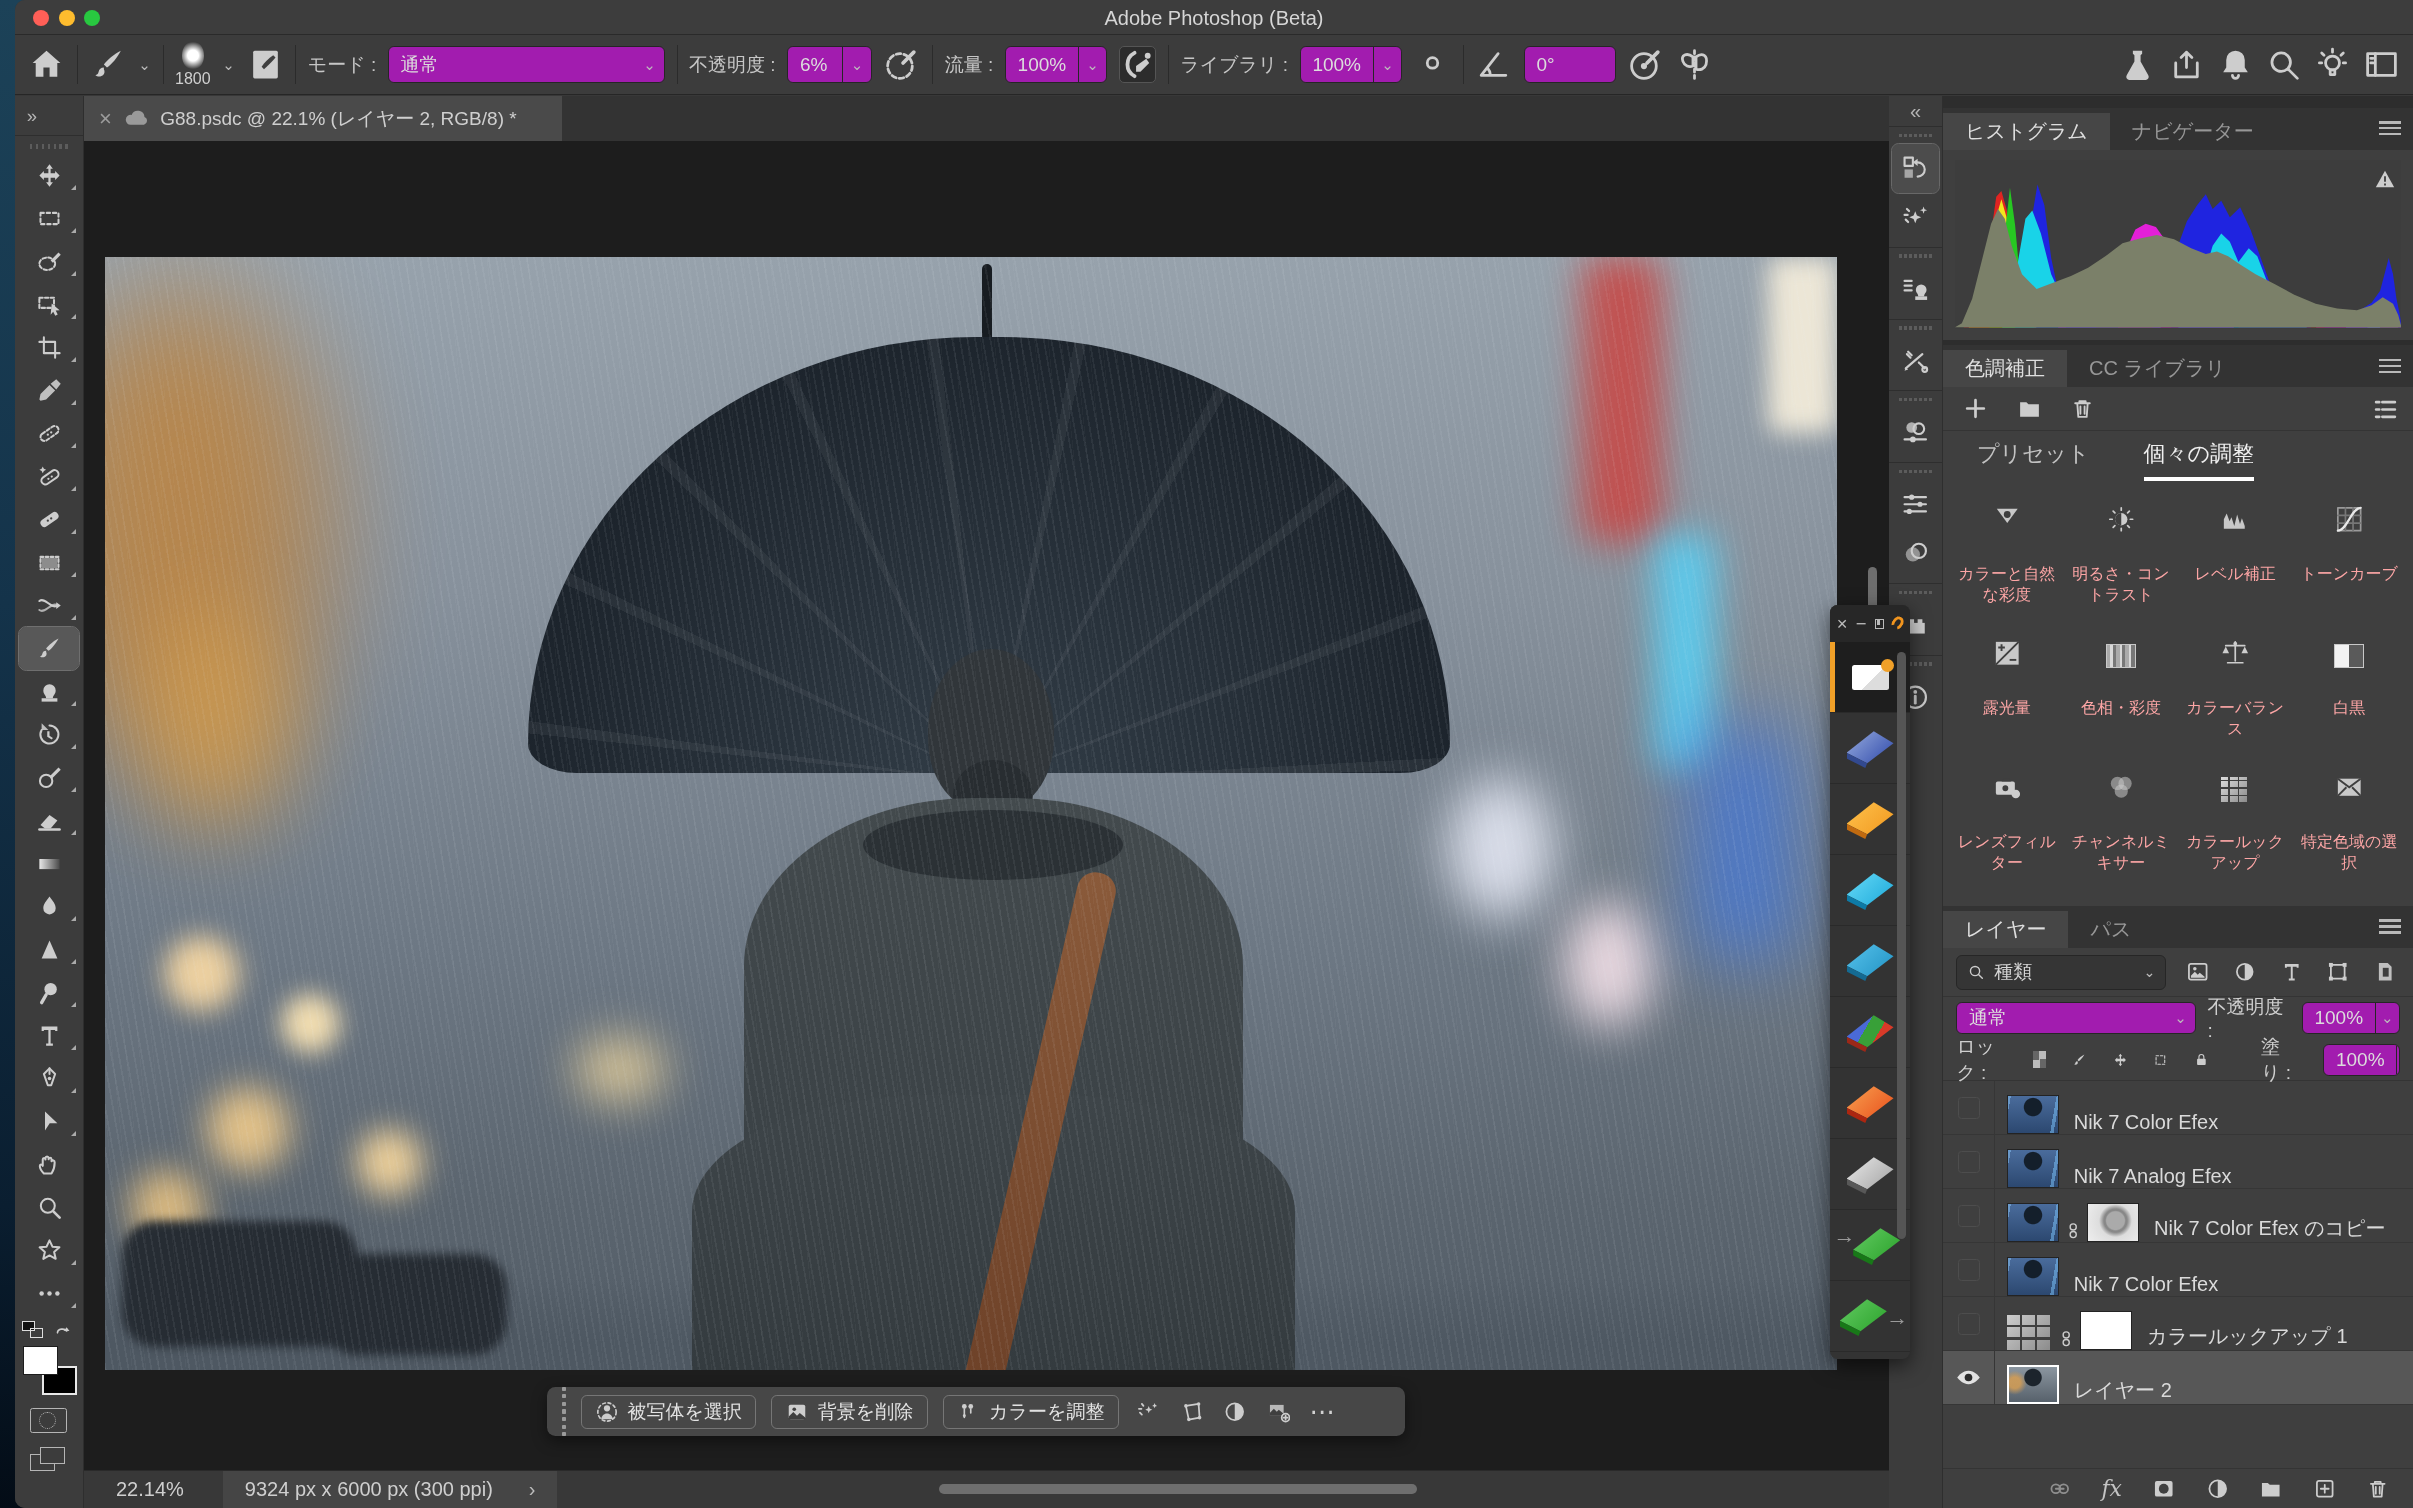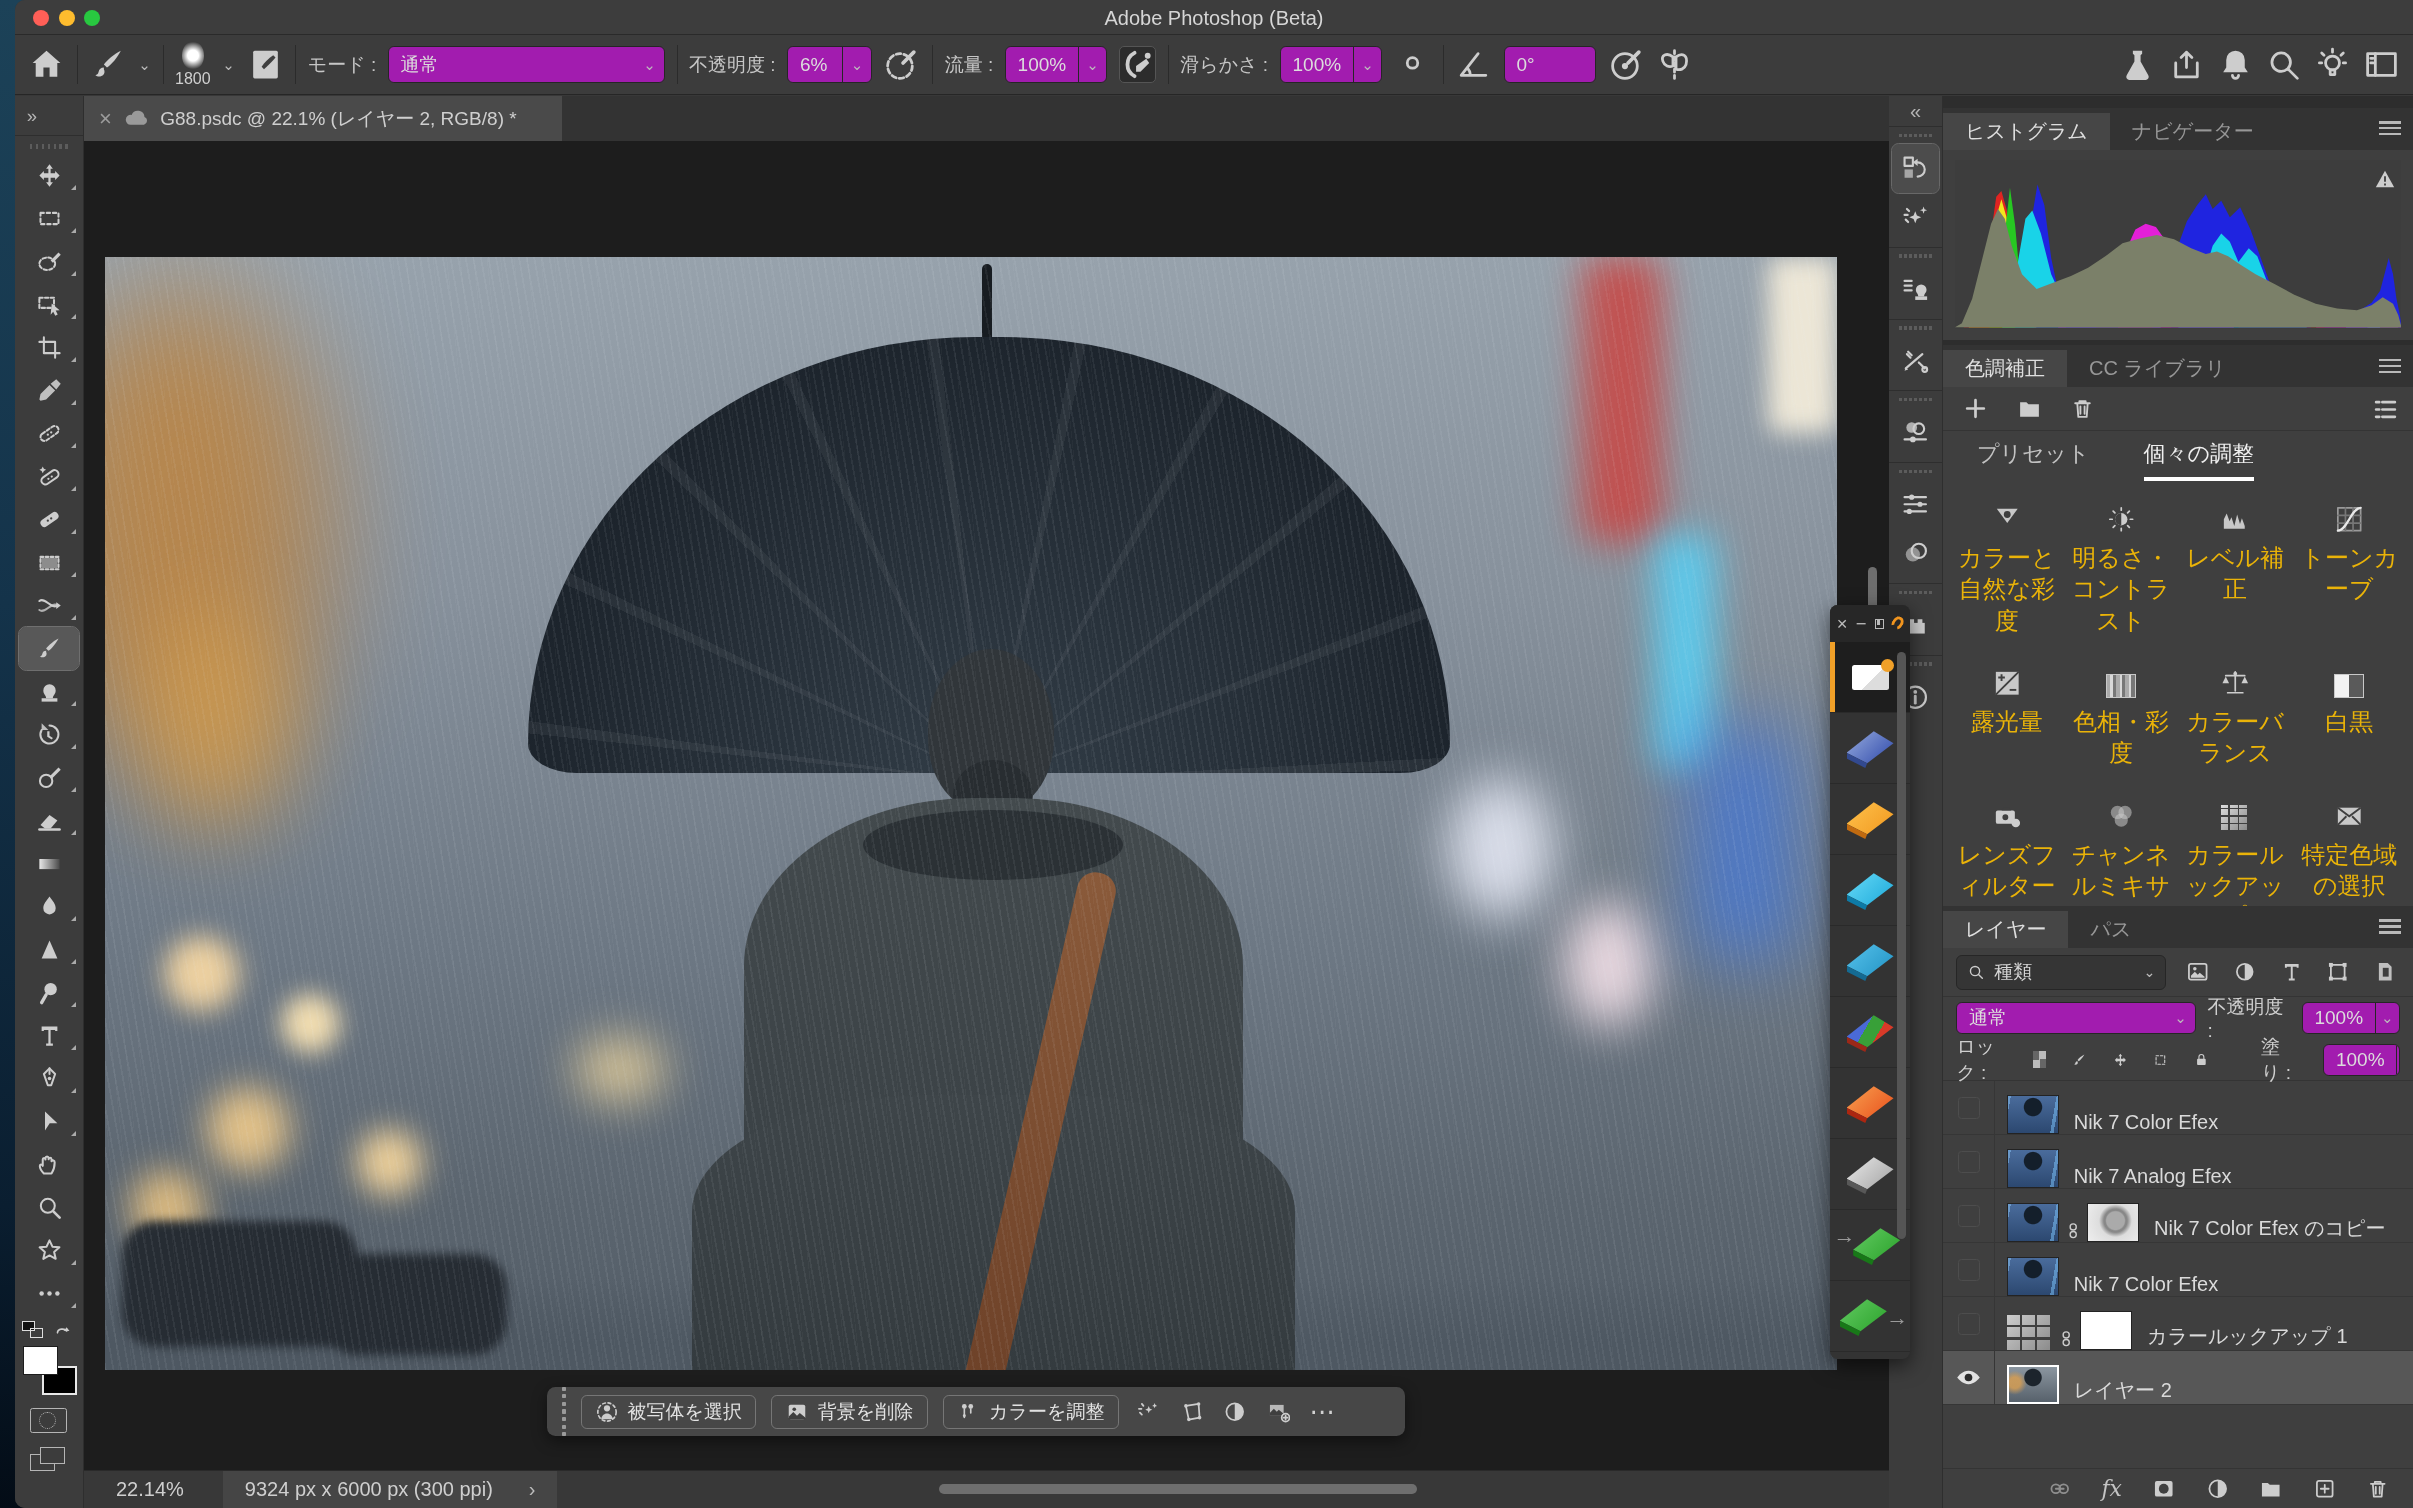--- a/index.html
+++ b/index.html
@@ -153,21 +153,21 @@
   .adjtools { height:44px; display:flex; align-items:center; gap:28.5px; padding:0 20px; position:relative;
     border-bottom:0.8px solid #343434; }
   .adjtools svg { width:25px; height:25px; }
   .listico { position:absolute; right:15px; top:9.2px; }
   .subtabs { height:52px; display:flex; align-items:center; gap:54px; padding:0 34px; font-size:22px; }
   .subtab { color:#c2c2c2; position:relative; padding-bottom:6.7px; }
   .subtab.act { color:#efefef; }
   .subtab.act::after { content:""; position:absolute; left:0; right:0; bottom:-5px; height:3.4px; background:#fff; }
   .adjgrid { display:grid; grid-template-columns:repeat(4,1fr); row-gap:25px; padding:13.4px 6.7px 20px; }
   .adjcell { display:flex; flex-direction:column; align-items:center; text-align:center; }
-  .adjcell .lbl { font-size:24px; line-height:1.3; color:#eab308; max-width:107px; }
+  .adjcell .lbl { font-size:16px; line-height:1.3; color:#fca5a5; max-width:107px;margin-top:22px; }
   .ai { height:37px; display:flex; align-items:flex-end; justify-content:center; margin-bottom:8.4px; }
   .ai svg { width:28.5px; height:28.5px; }
   .chip { width:30px; height:23.5px; border:1.7px solid #c8c8c8; }
   .chip.hue { background:repeating-linear-gradient(90deg,#aaa 0 3.4px,#d8d8d8 3.4px 5.9px,#777 5.9px 9.2px);}
   .chip.bw { background:linear-gradient(90deg,#f2f2f2 0 50%,#5a5a5a 50%); }
   .chip.lut { background:
       repeating-linear-gradient(90deg,rgba(0,0,0,0) 0 7.5px,#3f3f3f 7.5px 9.2px),
       repeating-linear-gradient(0deg,rgba(0,0,0,0) 0 5.9px,#3f3f3f 5.9px 7.5px),
       linear-gradient(135deg,#ddd,#888); }
   .chip.post { background:repeating-linear-gradient(135deg,#e0e0e0 0 4.2px,#9a9a9a 4.2px 8.4px,#636363 8.4px 12.6px); }
@@ -302,21 +302,21 @@
       <span class="chev">⌄</span>
     </div>
     <div class="obtn pressed">
       <svg class="s" viewBox="0 0 24 24">
           <path d="M10 4a9 9 0 0 0 0 16" stroke-width="2.6"></path>
           <path class="f" d="M11 13l7-5 2 3-6 6h-3z"></path>
           <circle class="f" cx="19" cy="6" r="2"></circle>
         </svg>
     </div>
     <div class="osep"></div>
-    <span class="olabel">滑らかさ :</span>
+    <span class="olabel">ライブラリ :</span>
     <div class="field">
       <span class="val">100%</span>
       <span class="chev">⌄</span>
     </div>
     <div class="obtn">
       <svg class="s" viewBox="0 0 24 24">
           <circle cx="12" cy="11" r="3.4"></circle>
           <path class="f" d="M12 3l1.2 2.6 2.8-.6 1 2.6 2.6 1-.6 2.8L21.6 13l-2.6 1 .6 2.8-2.6 1-1 2.2-2.8-.6L12 21l-1.2-1.6-2.8.6-1-2.2-2.6-1 .6-2.8L2.4 13l2.6-1.6-.6-2.8 2.6-1 1-2.6 2.8.6z" fill-opacity=".0" stroke="#cdcdcd"></path>
         </svg>
     </div>

